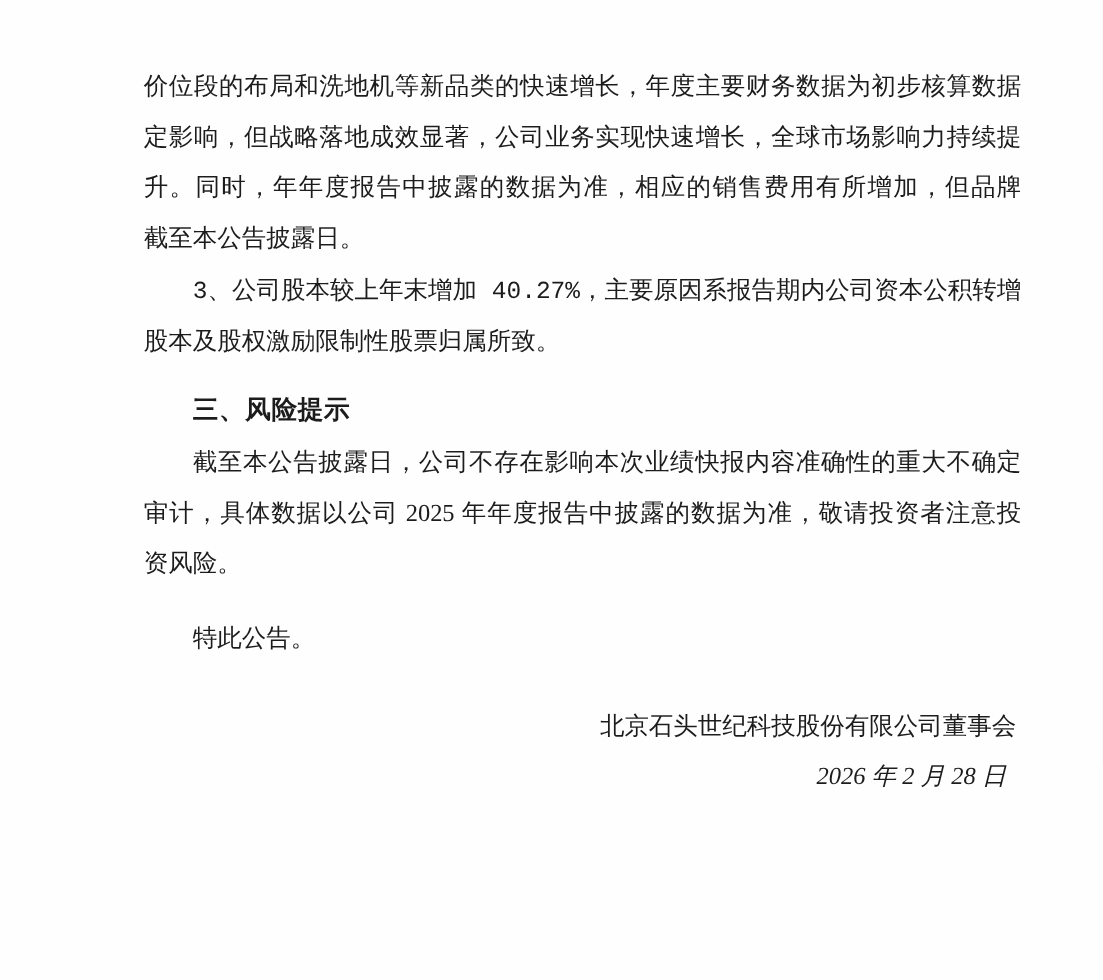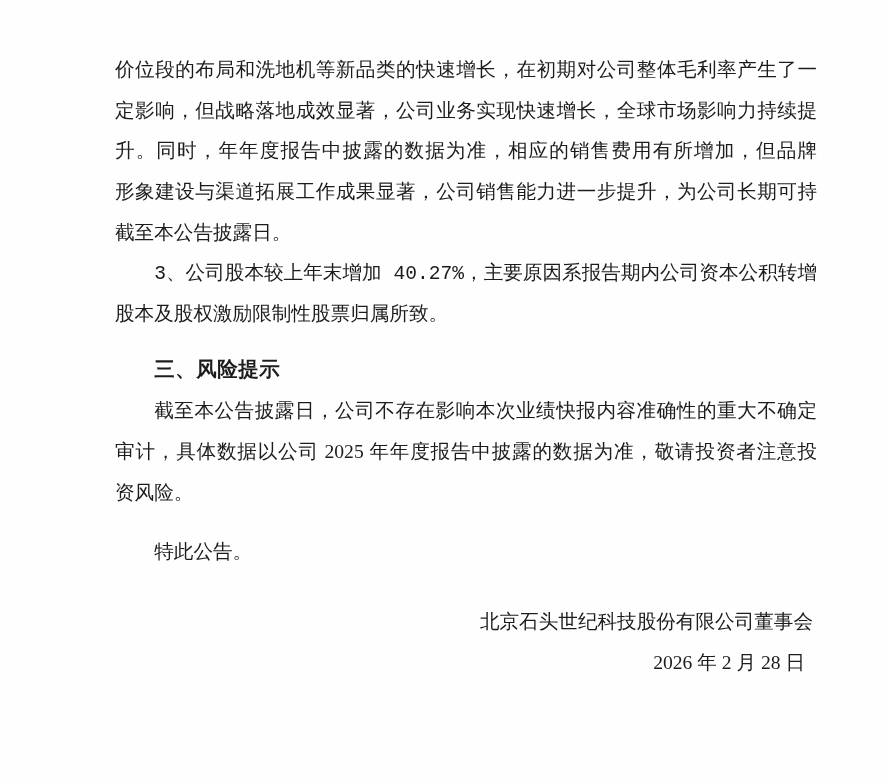--- a/index.html
+++ b/index.html
@@ -47,32 +47,32 @@
   .signature {
     margin-top: 29px;
     text-align: center;
     text-align-last: right;
     margin-right: 4px;
   }
   .dateline {
     text-align: center;
     text-align-last: right;
     margin-right: 12px;
+    font-style: italic;
   }
 </style>
 </head>
 <body>
 
 <div class="page">
   <div class="textblock">
 
-    <div class="line just">价位段的布局和洗地机等新品类的快速增长，在初期对公司整体毛利率产生了一</div>
+    <div class="line just">价位段的布局和洗地机等新品类的快速增长，年度主要财务数据为初步核算数据</div>
     <div class="line just">定影响，但战略落地成效显著，公司业务实现快速增长，全球市场影响力持续提</div>
     <div class="line just">升。同时，年年度报告中披露的数据为准，相应的销售费用有所增加，但品牌</div>
-    <div class="line just">形象建设与渠道拓展工作成果显著，公司销售能力进一步提升，为公司长期可持</div>
     <div class="line">截至本公告披露日。</div>
 
     <div class="line just indent">3、公司股本较上年末增加 40.27%，主要原因系报告期内公司资本公积转增</div>
     <div class="line">股本及股权激励限制性股票归属所致。</div>
 
     <div class="line heading indent">三、风险提示</div>
 
     <div class="line just indent">截至本公告披露日，公司不存在影响本次业绩快报内容准确性的重大不确定</div>
     <div class="line just">审计，具体数据以公司 2025 年年度报告中披露的数据为准，敬请投资者注意投</div>
     <div class="line">资风险。</div>

